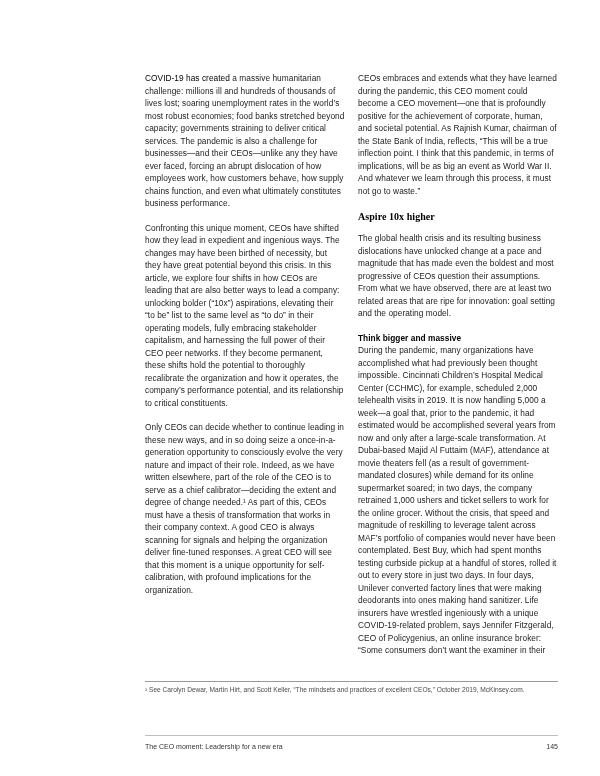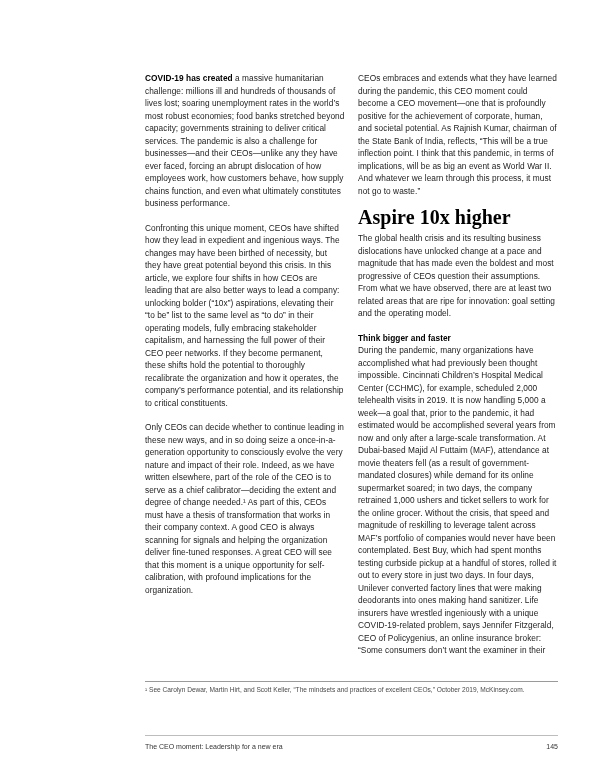--- a/index.html
+++ b/index.html
@@ -23,24 +23,24 @@
   }
   .col {
     width: 200px;
     font-size: 8.3px;
     line-height: 12.5px;
     text-align: left;
     letter-spacing: 0.05px;
   }
   .col p { margin: 0 0 12px 0; }
   .col p:last-child { margin-bottom: 16px; }
-  .lead { font-weight: bold; color: #000000; }
+  .lead { font-weight: normal; color: #000000; }
   .section-heading {
     font-family: "Liberation Serif", "DejaVu Serif", serif;
-    font-size: 20px;
+    font-size: 10px;
     line-height: 16px;
     font-weight: 700;
     color: #000000;
     margin: 2px 0 7px 0;
   }
   .subheading {
     font-size: 8.3px;
     line-height: 12.5px;
     font-weight: 700;
     color: #000000;
@@ -96,21 +96,21 @@
     <section class="col">
       <p><strong class="lead">COVID-19 has created</strong><span> a massive humanitarian challenge: millions ill and hundreds of thousands of lives lost; soaring unemployment rates in the world’s most robust economies; food banks stretched beyond capacity; governments straining to deliver critical services. The pandemic is also a challenge for businesses—and their CEOs—unlike any they have ever faced, forcing an abrupt dislocation of how employees work, how customers behave, how supply chains function, and even what ultimately constitutes business performance.</span></p>
       <p>Confronting this unique moment, CEOs have shifted how they lead in expedient and ingenious ways. The changes may have been birthed of necessity, but they have great potential beyond this crisis. In this article, we explore four shifts in how CEOs are leading that are also better ways to lead a company: unlocking bolder (“10x”) aspirations, elevating their “to be” list to the same level as “to do” in their operating models, fully embracing stakeholder capitalism, and harnessing the full power of their CEO peer networks. If they become permanent, these shifts hold the potential to thoroughly recalibrate the organization and how it operates, the company’s performance potential, and its relationship to critical constituents.</p>
       <p>Only CEOs can decide whether to continue leading in these new ways, and in so doing seize a once-in-a-generation opportunity to consciously evolve the very nature and impact of their role. Indeed, as we have written elsewhere, part of the role of the CEO is to serve as a chief calibrator—deciding the extent and degree of change needed.¹ As part of this, CEOs must have a thesis of transformation that works in their company context. A good CEO is always scanning for signals and helping the organization deliver fine-tuned responses. A great CEO will see that this moment is a unique opportunity for self-calibration, with profound implications for the organization.</p>
     </section>
 
     <section class="col">
       <p>CEOs embraces and extends what they have learned during the pandemic, this CEO moment could become a CEO movement—one that is profoundly positive for the achievement of corporate, human, and societal potential. As Rajnish Kumar, chairman of the State Bank of India, reflects, “This will be a true inflection point. I think that this pandemic, in terms of implications, will be as big an event as World War II. And whatever we learn through this process, it must not go to waste.”</p>
       <h2 class="section-heading">Aspire 10x higher</h2>
       <p>The global health crisis and its resulting business dislocations have unlocked change at a pace and magnitude that has made even the boldest and most progressive of CEOs question their assumptions. From what we have observed, there are at least two related areas that are ripe for innovation: goal setting and the operating model.</p>
-      <h3 class="subheading">Think bigger and faster</h3>
+      <h3 class="subheading">Think bigger and massive</h3>
       <p>During the pandemic, many organizations have accomplished what had previously been thought impossible. Cincinnati Children’s Hospital Medical Center (CCHMC), for example, scheduled 2,000 telehealth visits in 2019. It is now handling 5,000 a week—a goal that, prior to the pandemic, it had estimated would be accomplished several years from now and only after a large-scale transformation. At Dubai-based Majid Al Futtaim (MAF), attendance at movie theaters fell (as a result of government-mandated closures) while demand for its online supermarket soared; in two days, the company retrained 1,000 ushers and ticket sellers to work for the online grocer. Without the crisis, that speed and magnitude of reskilling to leverage talent across MAF’s portfolio of companies would never have been contemplated. Best Buy, which had spent months testing curbside pickup at a handful of stores, rolled it out to every store in just two days. In four days, Unilever converted factory lines that were making deodorants into ones making hand sanitizer. Life insurers have wrestled ingeniously with a unique COVID-19-related problem, says Jennifer Fitzgerald, CEO of Policygenius, an online insurance broker: “Some consumers don’t want the examiner in their</p>
     </section>
 
   </main>
 
   <div class="footnote-block">
     <hr class="footnote-rule">
     <p class="footnote-text">¹ See Carolyn Dewar, Martin Hirt, and Scott Keller, “The mindsets and practices of excellent CEOs,” October 2019, McKinsey.com.</p>
   </div>
 

